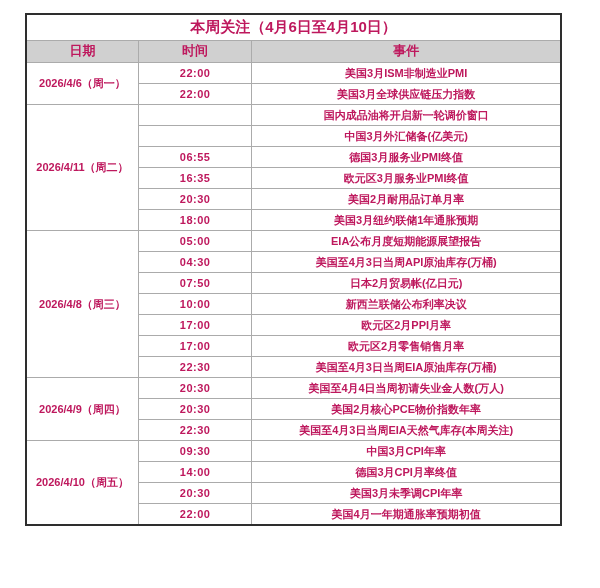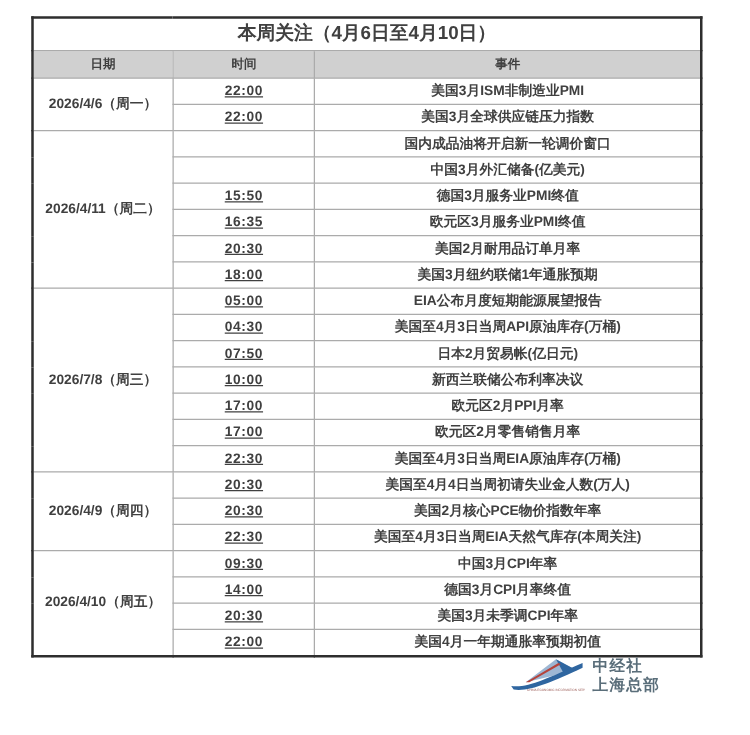--- a/index.html
+++ b/index.html
@@ -7,32 +7,32 @@
   .page{position:relative;width:600px;height:588px;background:#ffffff;overflow:hidden;}
 
   table.calendar{
     position:absolute;left:25px;top:13px;width:537px;
     border-collapse:collapse;table-layout:fixed;
     border:2px solid #2e2e2e;
   }
   table.calendar td,table.calendar th{
     border:1px solid #ababab;
     padding:0 2px;
-    font-weight:bold;color:#404040;text-align:center;vertical-align:middle;
+    font-weight:bold;color:#be185d;text-align:center;vertical-align:middle;
     font-size:11px;line-height:1.1;
     overflow:hidden;white-space:nowrap;
   }
   .col-date{width:112px;}
   .col-time{width:113px;}
   .col-event{width:308px;}
   tr.title-row td{height:25px;font-size:15px;background:#ffffff;}
-  tr.header-row th{height:21px;background:#d0d0d0;font-size:10px;}
+  tr.header-row th{height:21px;background:#d0d0d0;font-size:13px;}
   tr.data-row{height:21px;}
   td.date-cell{font-size:11px;margin-left:36px;}
-  td.time-cell{font-size:11px;letter-spacing:0.5px;text-decoration:underline;}
+  td.time-cell{font-size:11px;letter-spacing:0.5px;}
   td.event-cell{font-size:11px;}
 
   .logo{position:absolute;left:408px;top:526px;display:flex;align-items:flex-start;}
   .logo-mark{width:60px;height:30px;flex:0 0 auto;}
   .logo-text{margin-left:6px;font-weight:bold;color:#5a6e7a;font-size:12.5px;line-height:14.5px;letter-spacing:1px;white-space:nowrap;}
 </style>
 </head>
 <body>
 
 <div class="page">
@@ -66,38 +66,38 @@
       <tr class="data-row">
         <td class="date-cell" rowspan="6">2026/4/11（周二）</td>
         <td class="time-cell"></td>
         <td class="event-cell">国内成品油将开启新一轮调价窗口</td>
       </tr>
       <tr class="data-row">
         <td class="time-cell"></td>
         <td class="event-cell">中国3月外汇储备(亿美元)</td>
       </tr>
       <tr class="data-row">
-        <td class="time-cell">15:50</td>
+        <td class="time-cell">06:55</td>
         <td class="event-cell">德国3月服务业PMI终值</td>
       </tr>
       <tr class="data-row">
         <td class="time-cell">16:35</td>
         <td class="event-cell">欧元区3月服务业PMI终值</td>
       </tr>
       <tr class="data-row">
         <td class="time-cell">20:30</td>
         <td class="event-cell">美国2月耐用品订单月率</td>
       </tr>
       <tr class="data-row">
         <td class="time-cell">18:00</td>
         <td class="event-cell">美国3月纽约联储1年通胀预期</td>
       </tr>
 
       <tr class="data-row">
-        <td class="date-cell" rowspan="7">2026/7/8（周三）</td>
+        <td class="date-cell" rowspan="7">2026/4/8（周三）</td>
         <td class="time-cell">05:00</td>
         <td class="event-cell">EIA公布月度短期能源展望报告</td>
       </tr>
       <tr class="data-row">
         <td class="time-cell">04:30</td>
         <td class="event-cell">美国至4月3日当周API原油库存(万桶)</td>
       </tr>
       <tr class="data-row">
         <td class="time-cell">07:50</td>
         <td class="event-cell">日本2月贸易帐(亿日元)</td>
@@ -146,27 +146,14 @@
         <td class="time-cell">20:30</td>
         <td class="event-cell">美国3月未季调CPI年率</td>
       </tr>
       <tr class="data-row">
         <td class="time-cell">22:00</td>
         <td class="event-cell">美国4月一年期通胀率预期初值</td>
       </tr>
     </tbody>
   </table>
 
-  <div class="logo">
-    <svg class="logo-mark" viewBox="0 0 62 30" xmlns="http://www.w3.org/2000/svg">
-      <polygon points="38,1 55,10 13,20" fill="#9db7d4"></polygon>
-      <polygon points="38,1 55,10 44,12" fill="#2f66a0"></polygon>
-      <path d="M1,23 C14,25 30,17 60,4 L60,8 C34,20 16,28 3,26 Z" fill="#2f66a0"></path>
-      <path d="M13,20 L40,4 L42,5 L16,20 Z" fill="#b5433b"></path>
-      <text x="14" y="27.5" font-size="2.6" fill="#a0645f">CHINA ECONOMIC INFORMATION SERVICE</text>
-    </svg>
-    <div class="logo-text">
-      <div>中经社</div>
-      <div>上海总部</div>
-    </div>
-  </div>
 
 </div>
 
 </body></html>

